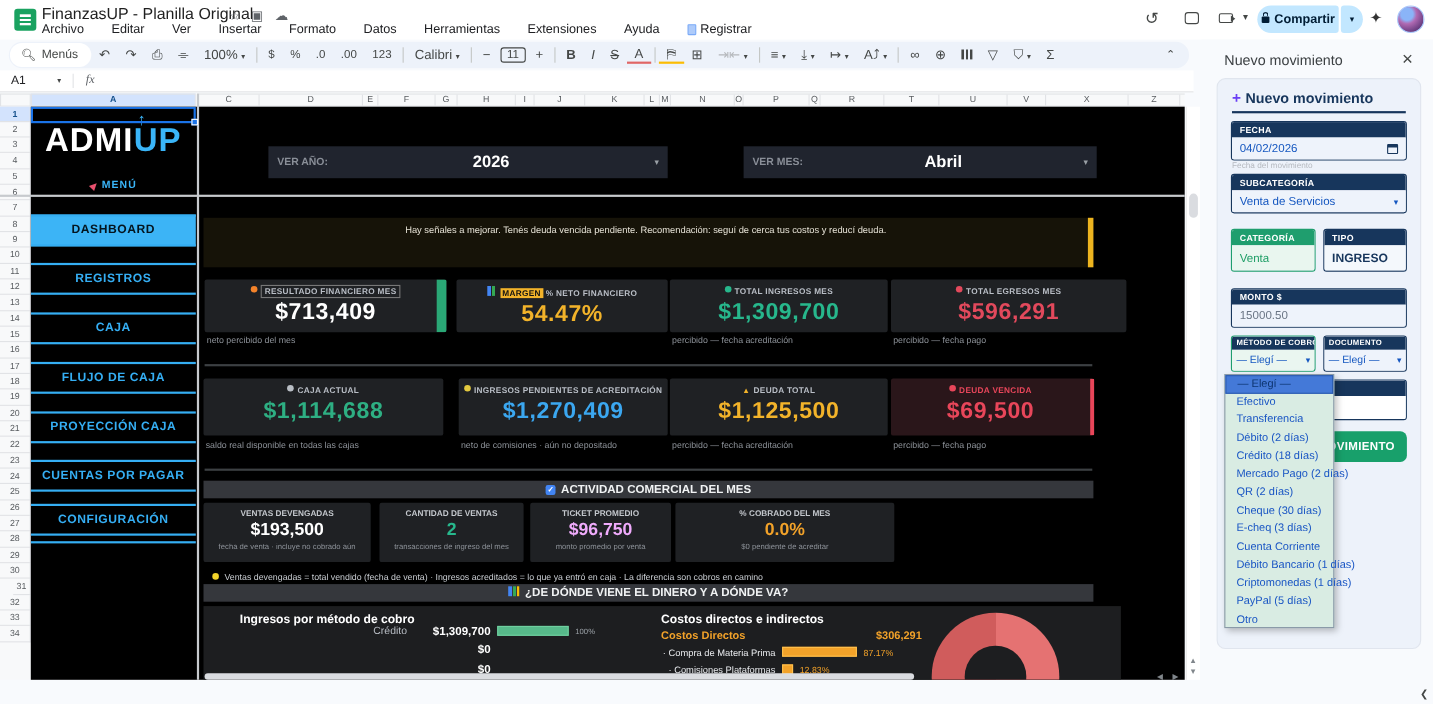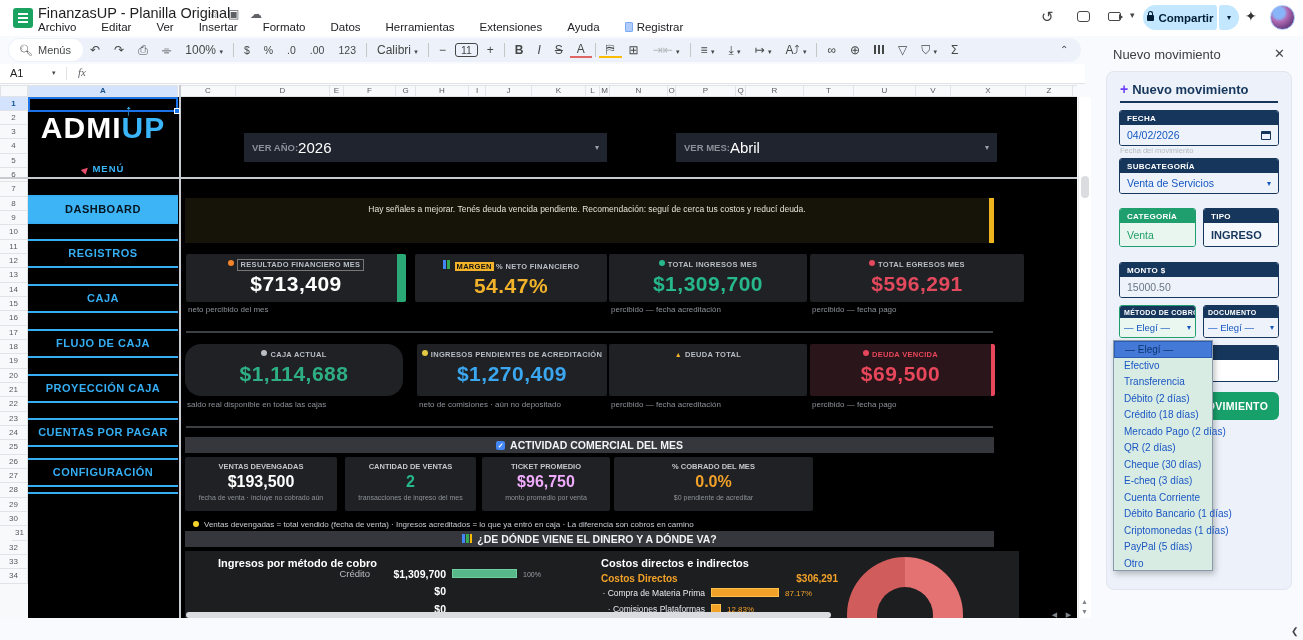--- a/index.html
+++ b/index.html
@@ -76,21 +76,21 @@
   #menu-label { left:0; top:66px; width:150px; text-align:center; font-size:9.5px; font-weight:bold; color:#3ab5f8; letter-spacing:1px; }
   #rocket-icon { display:inline-block; color:#e8506e; font-size:8px; transform:rotate(-45deg); }
   .side-item { left:0; width:150px; height:29px; border-top:2px solid #35aef3; border-bottom:2px solid #35aef3;
     color:#35aef3; font-weight:bold; font-size:11px; text-align:center; line-height:25px; letter-spacing:0.5px; cursor:pointer; }
   .side-item.active { background:#3cb4f6; color:#04151f; }
   #side-extra-line { left:0; top:395px; width:150px; height:2px; background:#35aef3; }
 
   
   .filter-box { top:36px; height:29px; background:#20242e; display:flex; align-items:center; }
   .filter-label { font-size:9.5px; color:#8a8f98; font-weight:bold; }
-  .filter-value { flex:1; font-size:15px; font-weight:normal; color:#fff; }
+  .filter-value { flex:1; text-align:center; font-size:15px; font-weight:bold; color:#fff; }
   .filter-caret { color:#9aa0a6; font-size:8px; margin-right:8px; }
 
   
   #banner { left:157px; top:101px; width:809px; height:45px; background:#161308; border-right:5px solid #edb41f; }
   #banner-title { margin-top:7px; text-align:center; font-size:10.5px; font-weight:bold; color:#f2b62a; }
   #banner-dot { display:inline-block; width:7px; height:7px; border-radius:50%; background:#f2b62a; margin-right:5px; }
   #banner-sub { margin-top:6px; text-align:center; font-size:8.5px; color:#e6e2d6; }
 
   
   .kcard { background:#1f2124; border-radius:2px; overflow:hidden; }
@@ -392,32 +392,33 @@
       </div>
       <div class="kcap" style="left: 583px; top: 208px;">percibido — fecha acreditación</div>
       <div class="abs kcard" style="left: 782px; top: 157.5px; width: 214px; height: 48px;">
         <div class="klabel"><span class="dot" style="background: rgb(226, 73, 92);"></span>TOTAL EGRESOS MES</div>
         <div class="kvalue" style="color: rgb(226, 73, 92);">$596,291</div>
       </div>
       <div class="kcap" style="left: 784px; top: 208px;">percibido — fecha pago</div>
     </div>
   <div class="abs sepline" style="left:158px;top:234px;width:807px;"></div>
   <div id="kpi-row2">
-      <div class="abs kcard" style="left: 157px; top: 247.5px; width: 218px; height: 52px; border-radius: 16px;">
+      <div class="abs kcard" style="left: 157px; top: 247.5px; width: 218px; height: 52px;">
         <div class="klabel"><span class="dot" style="background: rgb(185, 190, 197);"></span>CAJA ACTUAL</div>
         <div class="kvalue" style="color: rgb(46, 175, 131);">$1,114,688</div>
       </div>
       <div class="kcap" style="left: 159px; top: 303.5px;">saldo real disponible en todas las cajas</div>
       <div class="abs kcard" style="left: 389px; top: 247.5px; width: 190px; height: 52px;">
         <div class="klabel"><span class="dot" style="background: rgb(227, 201, 63);"></span>INGRESOS PENDIENTES DE ACREDITACIÓN</div>
         <div class="kvalue" style="color: rgb(59, 167, 240);">$1,270,409</div>
       </div>
       <div class="kcap" style="left: 391px; top: 303.5px;">neto de comisiones · aún no depositado</div>
       <div class="abs kcard" style="left: 581px; top: 247.5px; width: 198px; height: 52px;">
         <div class="klabel"><span class="tri" style="color: rgb(242, 179, 42);">▲</span>DEUDA TOTAL</div>
+        <div class="kvalue" style="color: rgb(242, 179, 42);">$1,125,500</div>
       </div>
       <div class="kcap" style="left: 583px; top: 303.5px;">percibido — fecha acreditación</div>
       <div class="abs kcard alert" style="left: 782px; top: 247.5px; width: 185px; height: 52px;">
         <div class="klabel" style="color: rgb(232, 70, 90);"><span class="dot" style="background: rgb(232, 70, 90);"></span>DEUDA VENCIDA</div>
         <div class="kvalue" style="color: rgb(232, 70, 90);">$69,500</div>
       </div>
       <div class="kcap" style="left: 784px; top: 303.5px;">percibido — fecha pago</div>
     </div>
   <div class="abs sepline" style="left:158px;top:329px;width:807px;"></div>
 

